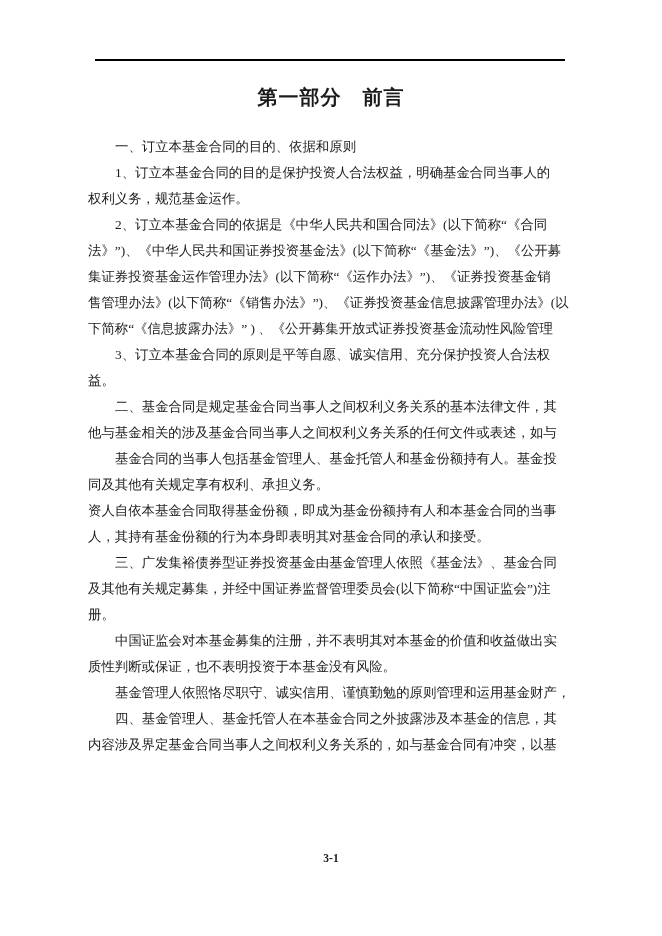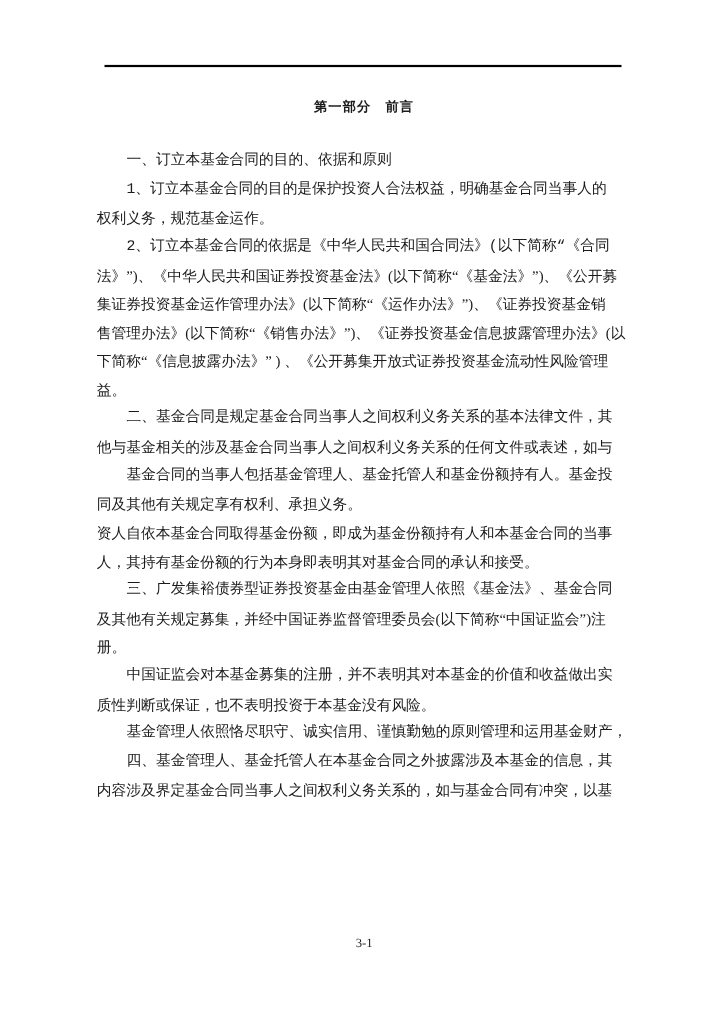--- a/index.html
+++ b/index.html
@@ -23,68 +23,69 @@
     width: 470px;
     height: 2px;
     background: #000000;
   }
   .doc-title {
     position: absolute;
     top: 84px;
     left: 0;
     width: 100%;
     text-align: center;
-    font-size: 12px;
+    font-size: 20px;
     font-weight: bold;
     line-height: 26px;
     letter-spacing: 1px;
     white-space: pre;
   }
   .doc-body {
     position: absolute;
     top: 134px;
     left: 88px;
     width: 486px;
     font-size: 13.4px;
     line-height: 26px;
   }
   .line {
     height: 26px;
     white-space: nowrap;
     overflow: visible;
   }
   .line.indent {
     padding-left: 27px;
-    font-family: Liberation Mono, monospace;
   }
   .page-number {
     position: absolute;
     top: 850px;
     left: 0;
     width: 100%;
     text-align: center;
     font-size: 11.5px;
     line-height: 16px;
+    font-weight: bold;
   }
 </style>
 </head>
 <body>
 
 <div class="page">
   <div class="top-rule"></div>
   <div class="doc-title">第一部分　前言</div>
   <div class="doc-body">
       <div class="line indent">一、订立本基金合同的目的、依据和原则</div>
       <div class="line indent">1、订立本基金合同的目的是保护投资人合法权益，明确基金合同当事人的</div>
       <div class="line">权利义务，规范基金运作。</div>
       <div class="line indent">2、订立本基金合同的依据是《中华人民共和国合同法》(以下简称“《合同</div>
       <div class="line">法》”)、《中华人民共和国证券投资基金法》(以下简称“《基金法》”)、《公开募</div>
       <div class="line">集证券投资基金运作管理办法》(以下简称“《运作办法》”)、《证券投资基金销</div>
       <div class="line">售管理办法》(以下简称“《销售办法》”)、《证券投资基金信息披露管理办法》(以</div>
       <div class="line">下简称“《信息披露办法》” ) 、《公开募集开放式证券投资基金流动性风险管理</div>
+      <div class="line indent">3、订立本基金合同的原则是平等自愿、诚实信用、充分保护投资人合法权</div>
       <div class="line">益。</div>
       <div class="line indent">二、基金合同是规定基金合同当事人之间权利义务关系的基本法律文件，其</div>
       <div class="line">他与基金相关的涉及基金合同当事人之间权利义务关系的任何文件或表述，如与</div>
       <div class="line indent">基金合同的当事人包括基金管理人、基金托管人和基金份额持有人。基金投</div>
       <div class="line">同及其他有关规定享有权利、承担义务。</div>
       <div class="line">资人自依本基金合同取得基金份额，即成为基金份额持有人和本基金合同的当事</div>
       <div class="line">人，其持有基金份额的行为本身即表明其对基金合同的承认和接受。</div>
       <div class="line indent">三、广发集裕债券型证券投资基金由基金管理人依照《基金法》、基金合同</div>
       <div class="line">及其他有关规定募集，并经中国证券监督管理委员会(以下简称“中国证监会”)注</div>
       <div class="line">册。</div>

